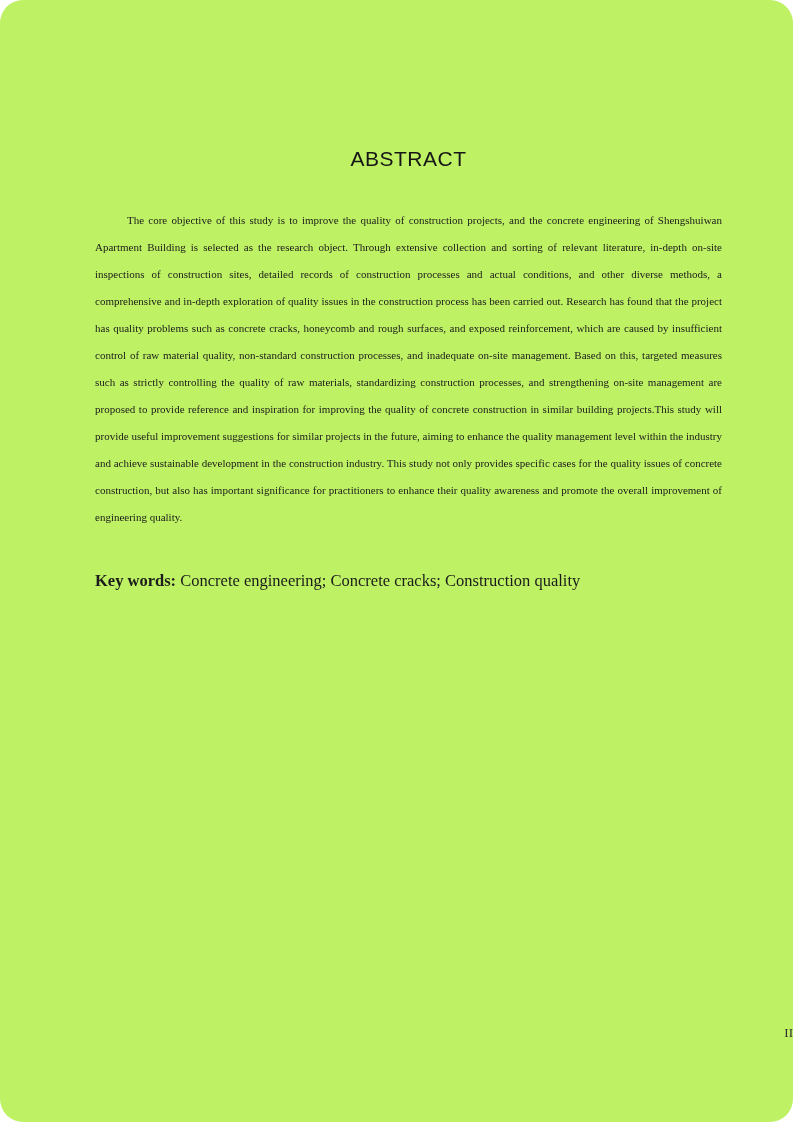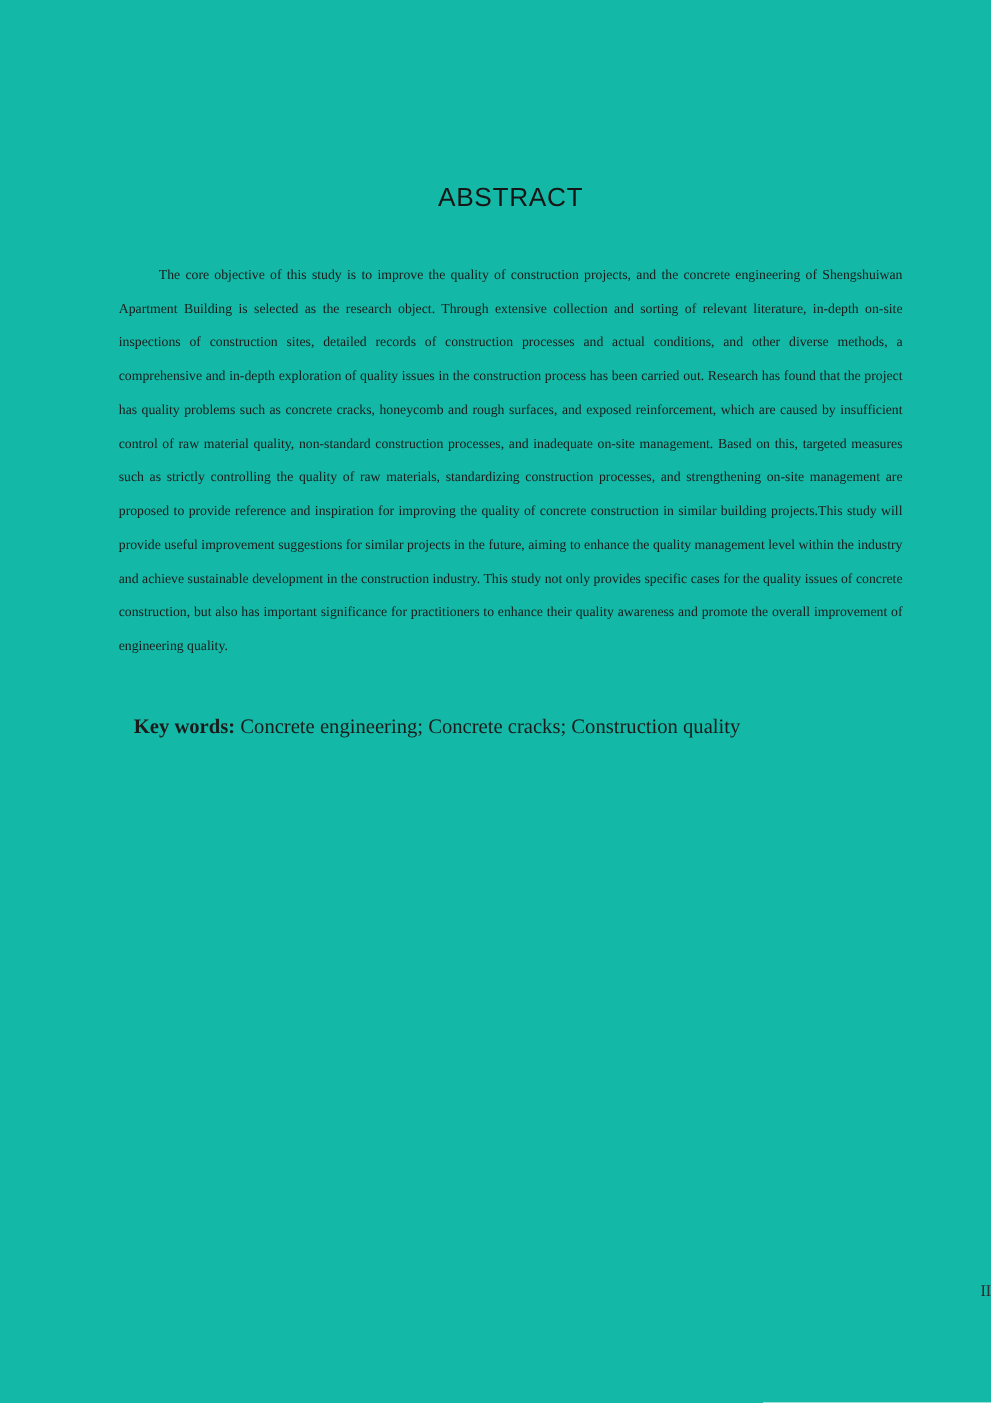--- a/index.html
+++ b/index.html
@@ -4,24 +4,25 @@
   <style>
     html, body {
       margin: 0;
       padding: 0;
       background: #ffffff;
     }
     .page {
       position: relative;
       width: 793px;
       height: 1122px;
-      background: #14b8a6;
+      background: #bef264;
       overflow: hidden;
       font-family: "Liberation Serif", serif;
       color: #1b1b1b;
+      border-radius: 23px;
     }
     .content {
       position: absolute;
       left: 95px;
       top: 147px;
       width: 627px;
     }
     .doc-title {
       font-family: "Liberation Sans", sans-serif;
       font-size: 21px;
@@ -34,21 +35,21 @@
     .body-para {
       margin: 36px 0 13px 0;
       font-size: 11px;
       line-height: 27px;
       text-align: justify;
       text-indent: 32px;
       color: #1b1b1b;
       font-family: Liberation Serif, serif;
     }
     .keywords {
-      margin: 36px 0 0 12px;
+      margin: 36px 0 0 0;
       font-size: 16.5px;
       line-height: 27px;
       color: #1b1b1b;
     }
     .kw-label {
       font-weight: 700;
     }
     .page-number {
       position: absolute;
       left: 0;

